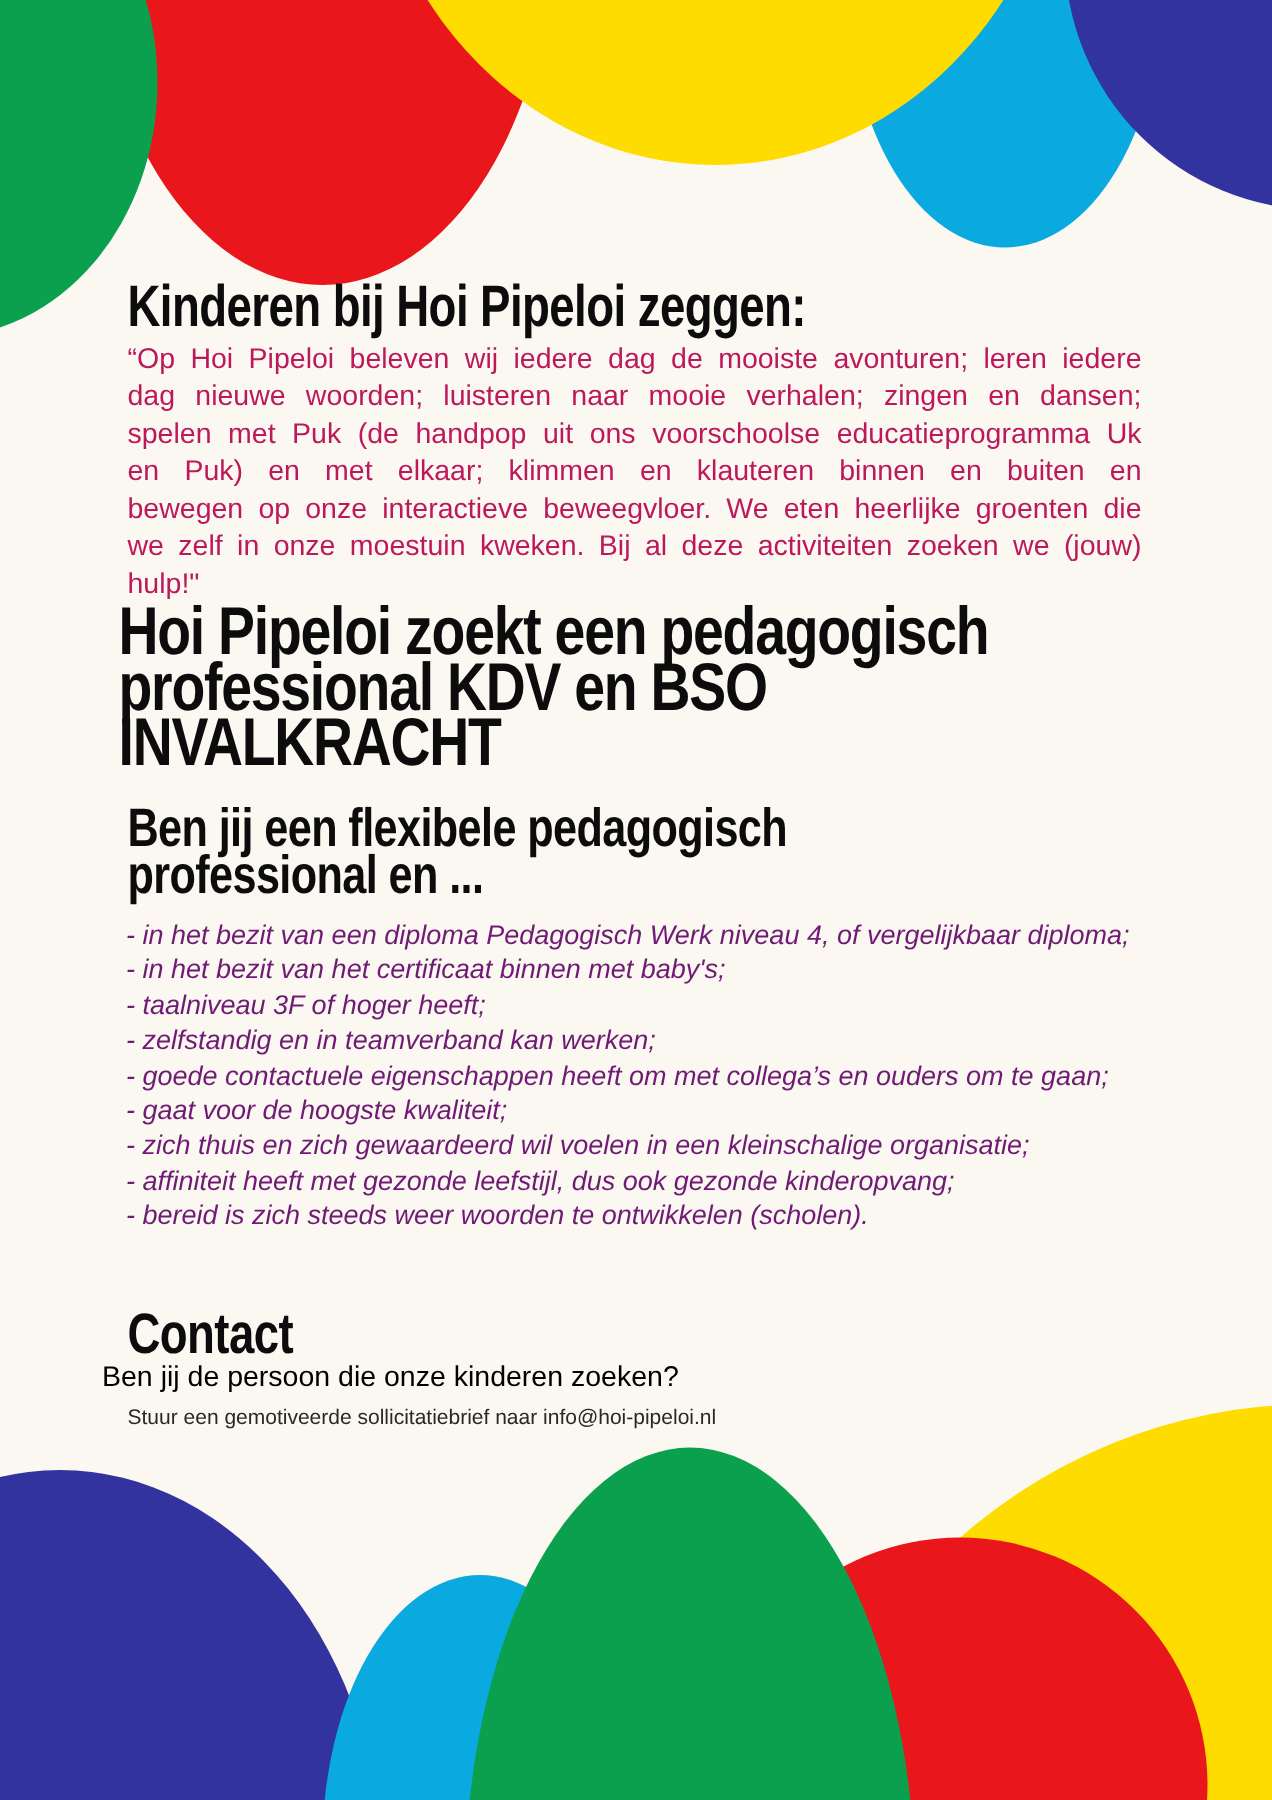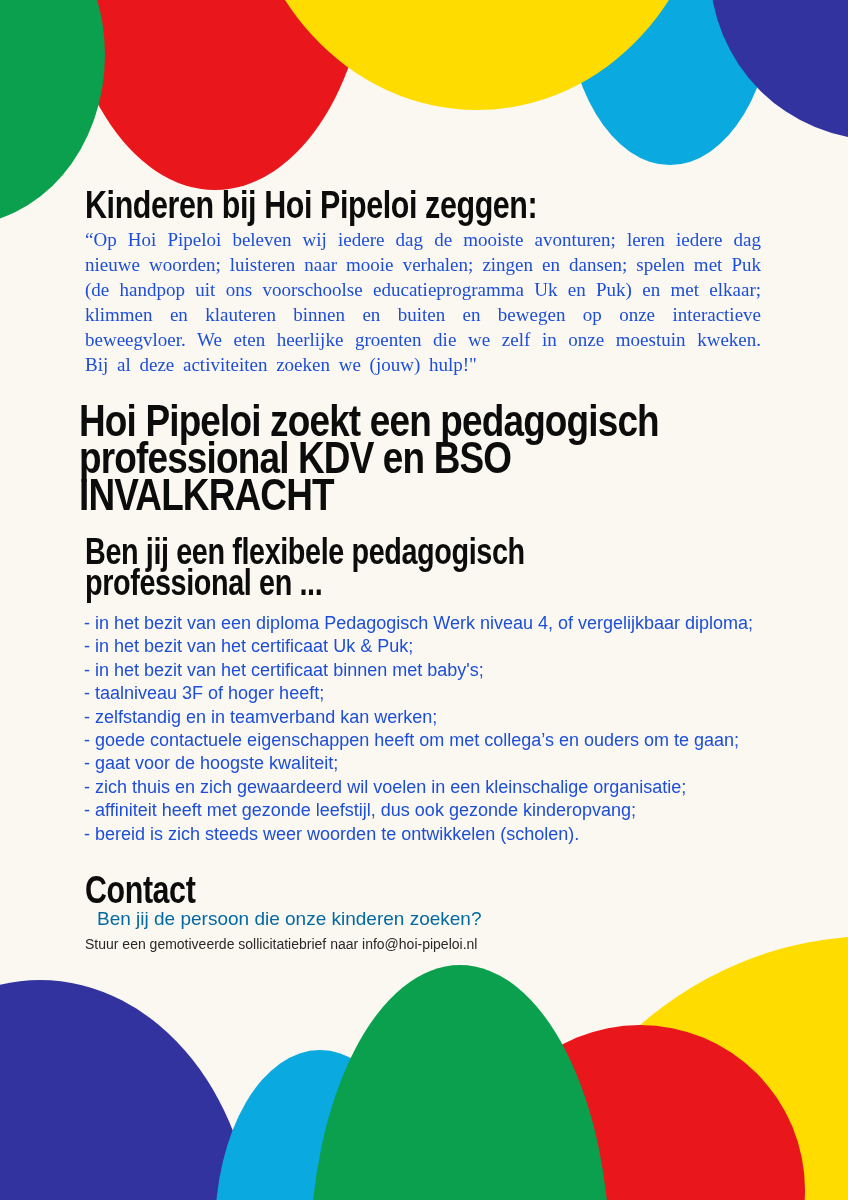--- a/index.html
+++ b/index.html
@@ -30,48 +30,48 @@
   .content > * { position: absolute; margin: 0; }
 
   h1.quote-heading {
     left: 85px; top: 183px;
     font-size: 39px; font-weight: 800; color: #0c0c0c;
     letter-spacing: -0.5px; white-space: nowrap;
     transform: scaleX(0.78); transform-origin: left top;
   }
   p.quote-body {
     left: 85px; top: 227px; width: 676px;
-    font-size: 19px; line-height: 25px; color: #1d4ed8;
-    text-align: justify; word-spacing: 4px; font-family: Liberation Serif, serif;
+    font-size: 19px; line-height: 25px; color: #be185d;
+    text-align: justify; word-spacing: 4px;
   }
   h2.vacancy-heading {
     left: 79px; top: 402px;
     font-size: 45px; font-weight: 800; color: #0c0c0c;
     line-height: 37px; letter-spacing: -1px; white-space: nowrap;
     transform: scaleX(0.82); transform-origin: left top;
   }
   h3.req-heading {
     left: 85px; top: 536px;
     font-size: 36px; font-weight: 800; color: #0c0c0c;
     line-height: 31px; letter-spacing: -0.5px; white-space: nowrap;
     transform: scaleX(0.80); transform-origin: left top;
   }
   ul.req-list {
     left: 84px; top: 612px; width: 764px;
     list-style: none; padding: 0;
-    font-size: 18px; line-height: 23.4px; color: #1d4ed8;
+    font-size: 18px; line-height: 23.4px; color: #701a75; font-style: italic;
   }
   ul.req-list li { white-space: nowrap; }
   h4.contact-heading {
     left: 85px; top: 869px;
     font-size: 38px; font-weight: 800; color: #0c0c0c;
     letter-spacing: -0.5px; white-space: nowrap;
     transform: scaleX(0.80); transform-origin: left top;
   }
-  p.contact-question { left: 97px; top: 908px; font-size: 19px; color: #0369a1; white-space: nowrap; }
+  p.contact-question { left: 68px; top: 908px; font-size: 19px; color: #000000; white-space: nowrap; }
   p.contact-apply    { left: 85px; top: 936px; font-size: 14px; color: #282828; white-space: nowrap; }
 </style>
 </head>
 <body>
 
 <div class="poster">
 
   <div class="circle c-red-t" style="background: rgb(233, 22, 28);"></div>
   <div class="circle c-cyan-t" style="background: rgb(10, 169, 224);"></div>
   <div class="circle c-green-t" style="background: rgb(11, 160, 78);"></div>
@@ -98,21 +98,20 @@
 
     <h3 class="req-heading">
       <div>Ben jij een flexibele pedagogisch</div>
       <div>professional en ...</div>
     </h3>
 
     <ul class="req-list">
 
         <li>- in het bezit van een diploma Pedagogisch Werk niveau 4, of vergelijkbaar diploma;</li>
 
-        <li>- in het bezit van het certificaat Uk &amp; Puk;</li>
 
         <li>- in het bezit van het certificaat binnen met baby's;</li>
 
         <li>- taalniveau 3F of hoger heeft;</li>
 
         <li>- zelfstandig en in teamverband kan werken;</li>
 
         <li>- goede contactuele eigenschappen heeft om met collega’s en ouders om te gaan;</li>
 
         <li>- gaat voor de hoogste kwaliteit;</li>

